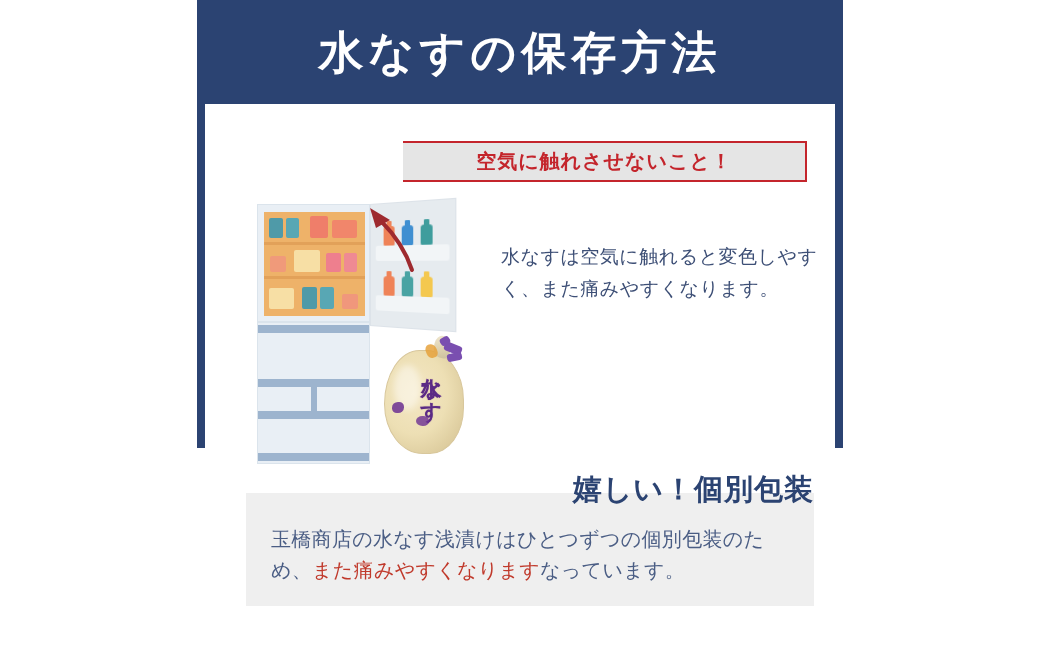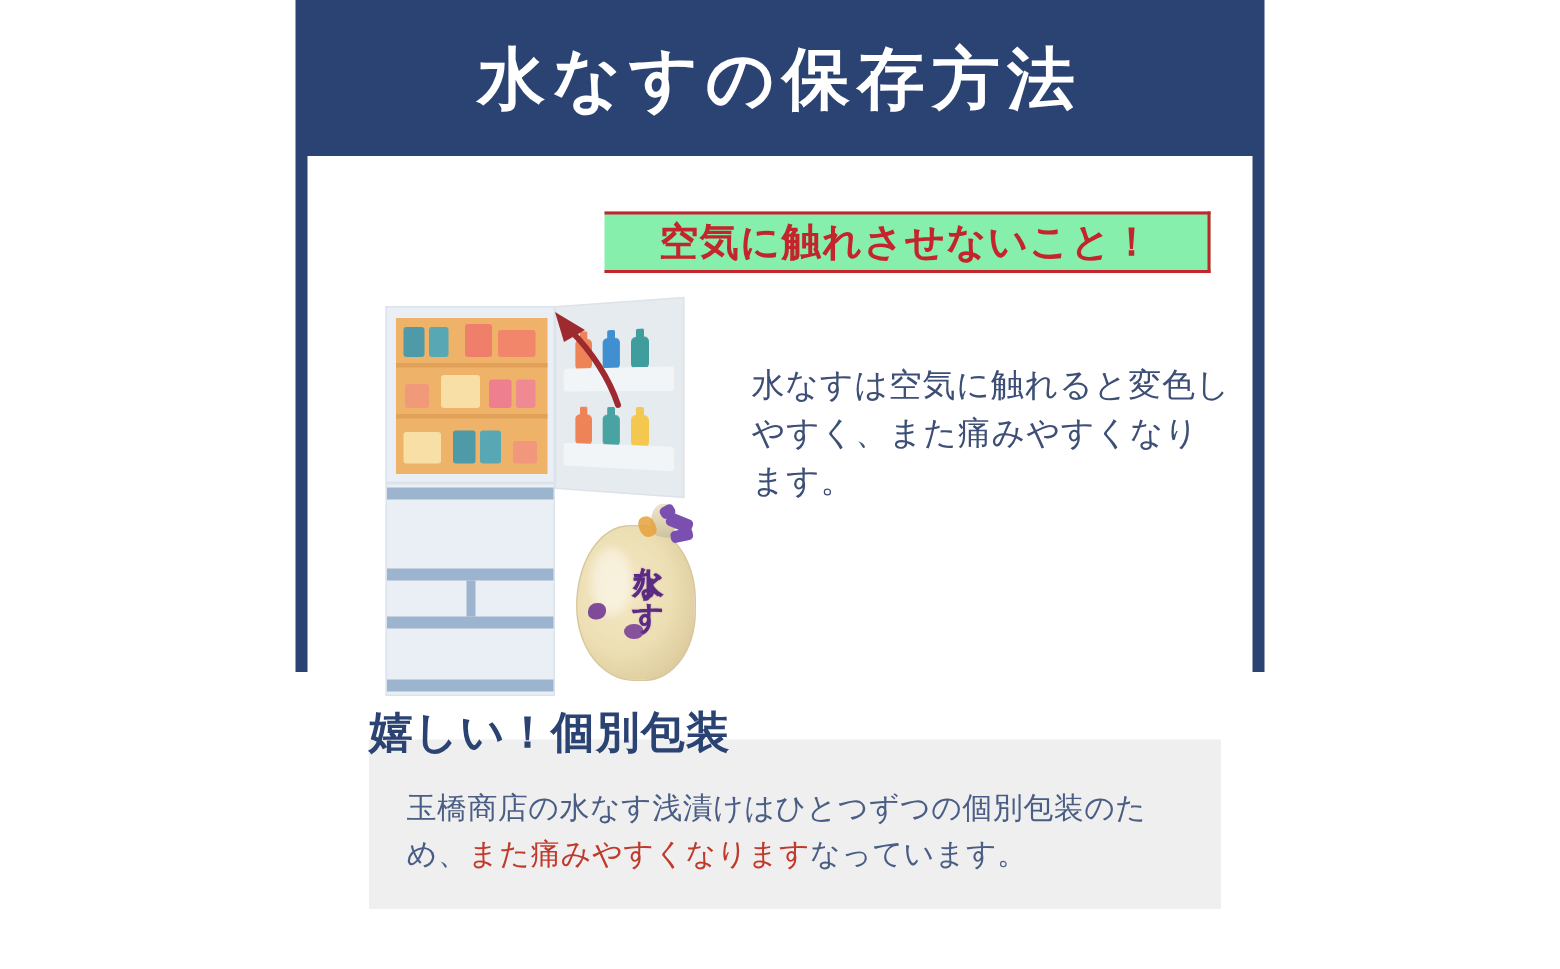--- a/index.html
+++ b/index.html
@@ -80,25 +80,25 @@
     font-weight: bold;
     letter-spacing: 1px;
     display: flex;
     align-items: center;
     justify-content: center;
     box-sizing: border-box;
     margin-top: 45px;
   }
   .point-value {
     flex: 1;
-    background: #86efac;
+    background: #e5e5e5;
     border: 2px solid #c4252c;
     border-left: none;
     color: #c4252c;
-    font-size: 26px;
+    font-size: 20px;
     font-weight: bold;
     letter-spacing: 1px;
     display: flex;
     align-items: center;
     justify-content: center;
     box-sizing: border-box;
   }
 
   
   .illustration {
@@ -321,42 +321,42 @@
     height: 75px;
   }
 
   
   .body-copy {
     position: absolute;
     left: 296px;
     top: 137px;
     width: 320px;
     color: #3d4f76;
-    font-size: 22px;
+    font-size: 19px;
     line-height: 32px;
     letter-spacing: 0.5px;
   }
   .body-copy p { margin: 0; }
   .body-copy p + p { margin-top: 16px; }
 
   
   .gray-box {
     position: absolute;
     left: 41px;
     top: 389px;
     width: 568px;
     height: 113px;
     background: #efefef;
   }
   .gray-heading {
     position: absolute;
     left: 41px;
     top: 366px;
     width: 568px;
-    text-align: left;
+    text-align: right;
     color: #2b4372;
     font-size: 29px;
     font-weight: bold;
     letter-spacing: 1px;
     line-height: 38px;
   }
   .gray-text {
     position: absolute;
     left: 66px;
     top: 420px;

